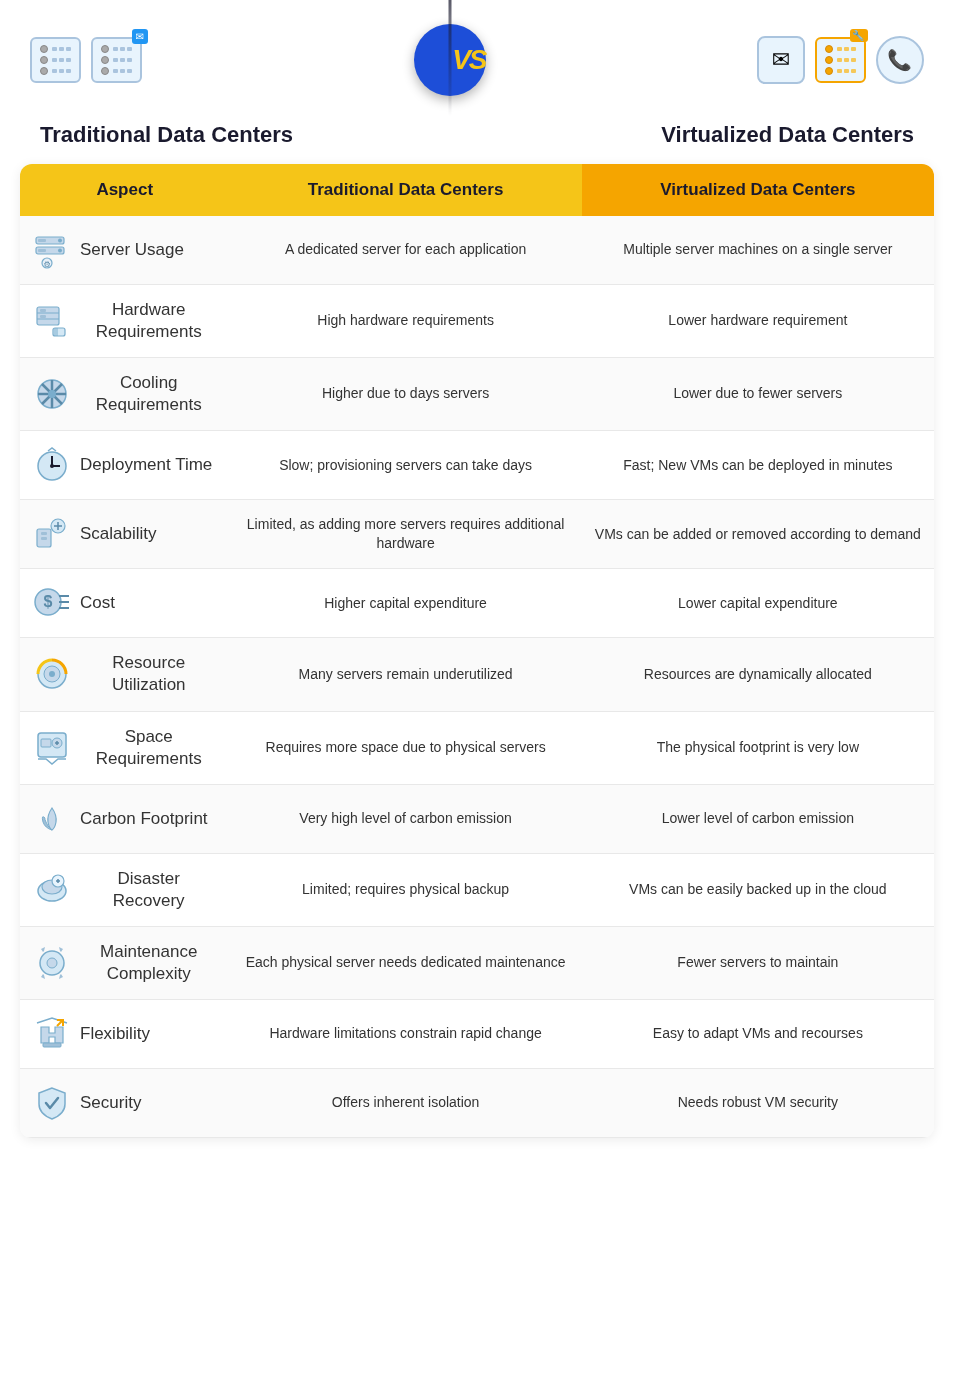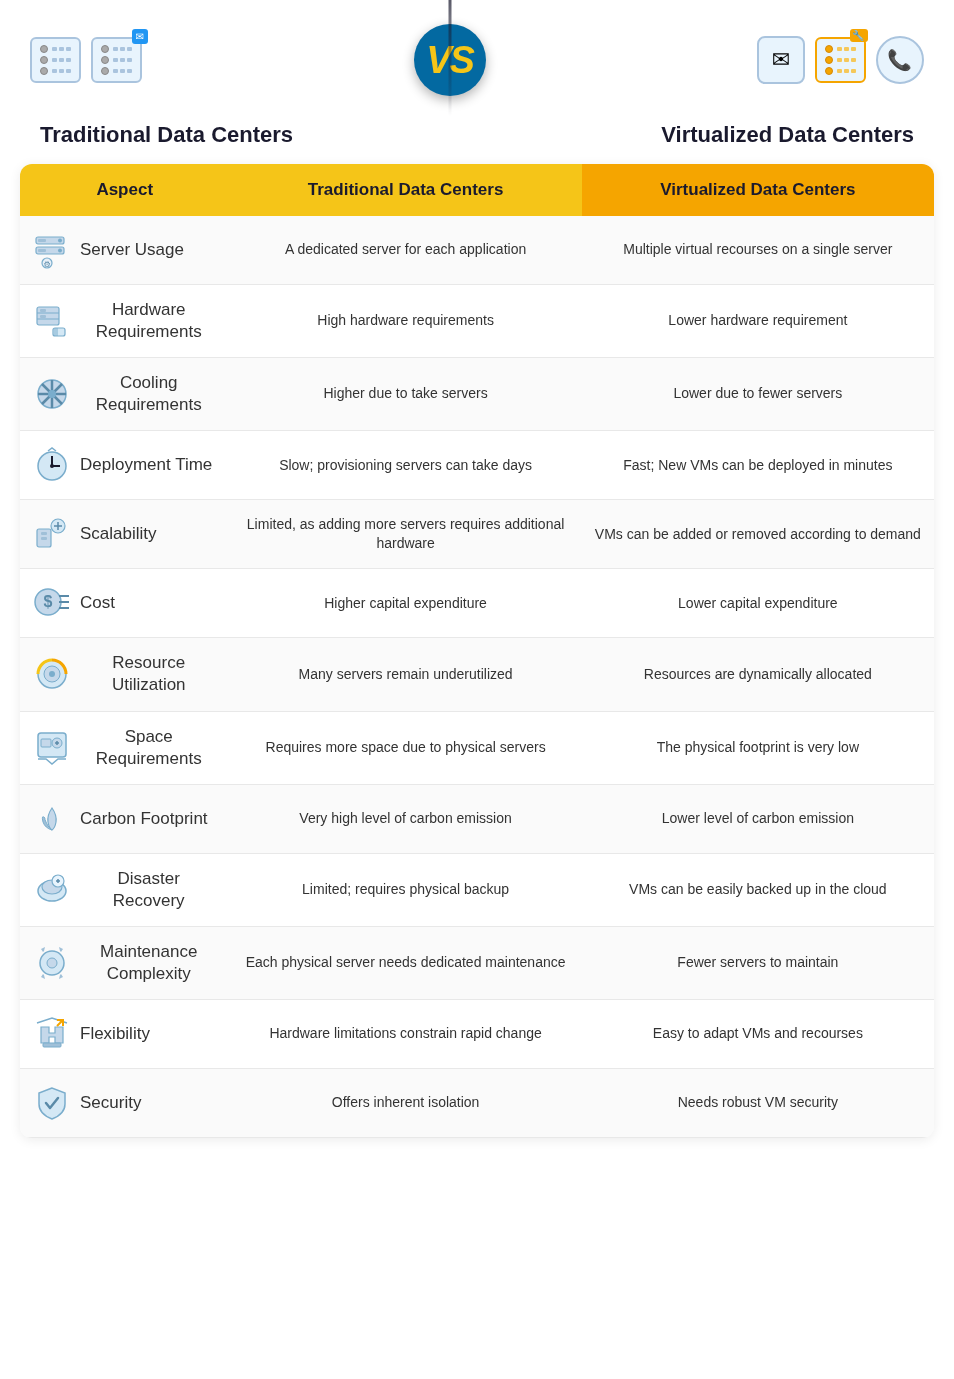--- a/index.html
+++ b/index.html
@@ -28,30 +28,30 @@
       align-items: center;
       gap: 10px;
     }
     .header-center {
       display: flex;
       align-items: center;
       justify-content: center;
       flex: 0 0 120px;
     }
     .vs-badge {
-      background: #0369a1;
+      background: #1d4ed8;
       color: #f5c518;
-      font-size: 38px;
+      font-size: 28px;
       font-weight: 900;
       width: 72px;
       height: 72px;
       border-radius: 50%;
       display: flex;
       align-items: center;
-      justify-content: center;
+      justify-content: flex-end;
       font-style: italic;
       letter-spacing: -2px;
       box-shadow: 0 4px 12px rgba(0,0,0,0.3);
       position: relative;
     }
     .vs-badge::after {
       content: '';
       position: absolute;
       bottom: -20px;
       left: 50%;
@@ -267,21 +267,21 @@
                   <rect x="5" y="8" width="8" height="3" rx="1" fill="#a0c0d8"></rect>
                   <rect x="5" y="18" width="8" height="3" rx="1" fill="#a0c0d8"></rect>
                   <circle cx="14" cy="32" r="5" fill="#e8f0f8" stroke="#7aadcc" stroke-width="1.2"></circle>
                   <text x="14" y="35.5" text-anchor="middle" font-size="8" fill="#5a8aa8">⚙</text>
                 </svg>
               </div>
       <span class="aspect-label">Server Usage</span>
     </div>
   </td>
           <td style="line-height: 1.4;">A dedicated server for each application</td>
-          <td style="line-height: 1.4;">Multiple virtual recourses on a single server</td>
+          <td style="line-height: 1.4;">Multiple server machines on a single server</td>
         </tr>
         <tr>
           <td class="td-aspect">
     <div class="aspect-cell">
       <div class="row-icon">
                 <svg width="38" height="38" viewBox="0 0 38 38">
                   <rect x="4" y="5" width="22" height="18" rx="2" fill="#c5d8ea" stroke="#7aadcc" stroke-width="1.2"></rect>
                   <line x1="4" y1="11" x2="26" y2="11" stroke="#7aadcc" stroke-width="1"></line>
                   <line x1="4" y1="17" x2="26" y2="17" stroke="#7aadcc" stroke-width="1"></line>
                   <rect x="7" y="7" width="6" height="3" rx="1" fill="#a0c0d8"></rect>
@@ -306,21 +306,21 @@
                   <line x1="19" y1="5" x2="19" y2="33" stroke="#5a8aa8" stroke-width="2.5"></line>
                   <line x1="5" y1="19" x2="33" y2="19" stroke="#5a8aa8" stroke-width="2.5"></line>
                   <line x1="9" y1="9" x2="29" y2="29" stroke="#5a8aa8" stroke-width="2.5"></line>
                   <line x1="29" y1="9" x2="9" y2="29" stroke="#5a8aa8" stroke-width="2.5"></line>
                   <circle cx="19" cy="19" r="4" fill="#7aadcc"></circle>
                 </svg>
               </div>
       <span class="aspect-label">Cooling Requirements</span>
     </div>
   </td>
-          <td style="line-height: 1.4;">Higher due to take servers</td>
+          <td style="line-height: 1.4;">Higher due to days servers</td>
           <td style="line-height: 1.4;">Lower due to fewer servers</td>
         </tr>
         <tr>
           <td class="td-aspect">
     <div class="aspect-cell">
       <div class="row-icon">
                 <svg width="38" height="38" viewBox="0 0 38 38">
                   <circle cx="19" cy="20" r="14" fill="#d4e8f5" stroke="#7aadcc" stroke-width="1.5"></circle>
                   <line x1="19" y1="20" x2="19" y2="10" stroke="#1a1a2e" stroke-width="2"></line>
                   <line x1="19" y1="20" x2="27" y2="20" stroke="#1a1a2e" stroke-width="2"></line>

